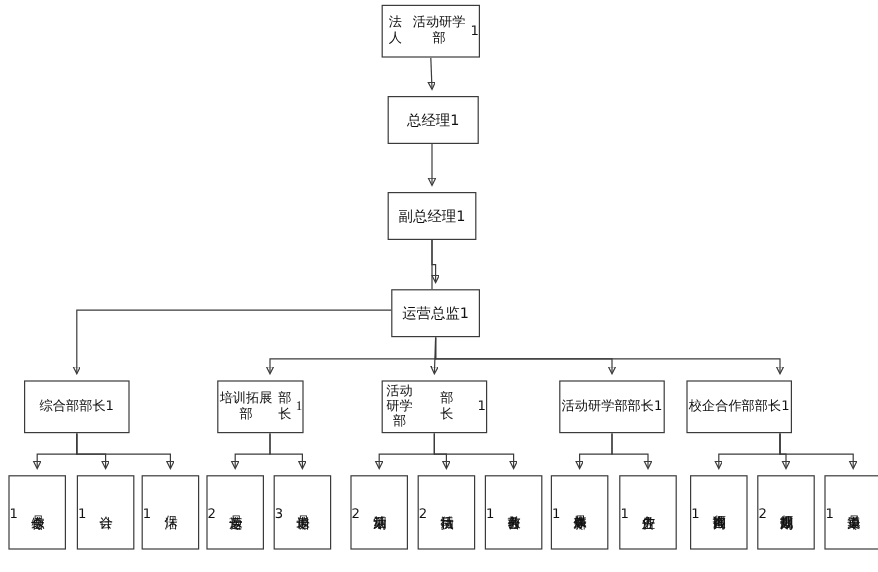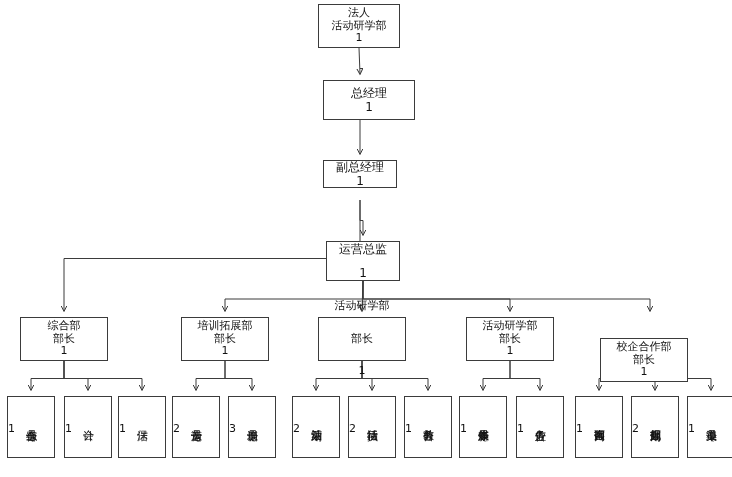--- a/index.html
+++ b/index.html
@@ -9,21 +9,21 @@
     font-family:"DejaVu Sans","Liberation Sans",sans-serif;
     overflow:hidden;
   }
   #chart{position:relative;width:732px;height:477px;}
   .node{
     position:absolute;
     box-sizing:border-box;
     border:1px solid #3b3b3b;
     background:#ffffff;
     display:flex;
-    flex-direction:column;
+    flex-direction:row;
     align-items:center;
     justify-content:center;
     text-align:center;
     color:#111;
     line-height:1.18;
     letter-spacing:0px;
   }
   .node .t{display:block;}
   .node .c{display:block;}
   svg.lines{position:absolute;left:0;top:0;width:732px;height:477px;}
@@ -59,53 +59,53 @@
       <path d="M510,361 L510,378.5 L540,378.5 L540,390" marker-end="url(#ar)"></path>
       <path d="M650,361 L650,378.5 L599,378.5 L599,390" marker-end="url(#ar)"></path>
       <path d="M650,361 L650,378.5 L655,378.5 L655,390" marker-end="url(#ar)"></path>
       <path d="M650,361 L650,378.5 L711,378.5 L711,390" marker-end="url(#ar)"></path>
     </svg>
 <div class="node" style="left: 318px; top: 4px; width: 82px; height: 44px; font-size: 11px;">
       <span class="t">法人</span>
       <span class="t">活动研学部</span>
       <span class="c">1</span>
     </div>
-    <div class="node" style="left: 323px; top: 80px; width: 92px; height: 40px; font-size: 12px;">
+    <div class="node" style="left: 323px; top: 80px; width: 76px; height: 40px; font-size: 12px;">
       <span class="t">总经理</span>
       <span class="c">1</span>
     </div>
-    <div class="node" style="left: 323px; top: 160px; width: 74px; height: 28px; font-size: 12px;">
+    <div class="node" style="left: 323px; top: 160px; width: 74px; height: 40px; font-size: 12px;">
       <span class="t">副总经理</span>
       <span class="c">1</span>
     </div>
-    <div class="node" style="left: 326px; top: 241px; width: 74px; height: 40px; font-size: 12px; justify-content: space-between;">
+    <div class="node" style="left: 326px; top: 241px; width: 74px; height: 40px; font-size: 12px;">
       <span class="t">运营总监</span>
       <span class="c">1</span>
     </div>
     <div class="node" style="left: 20px; top: 317px; width: 88px; height: 44px; font-size: 11px;">
       <span class="t">综合部</span>
       <span class="t">部长</span>
       <span class="c">1</span>
     </div>
-    <div class="node" style="left: 181px; top: 317px; width: 88px; height: 44px; font-size: 11px;">
+    <div class="node" style="left: 181px; top: 317px; width: 72px; height: 44px; font-size: 11px; font-family: Liberation Serif, serif;">
       <span class="t">培训拓展部</span>
       <span class="t">部长</span>
       <span class="c">1</span>
     </div>
     <div class="node" style="left: 318px; top: 317px; width: 88px; height: 44px; font-size: 11px; gap: 20px;">
       <span class="t">活动研学部</span>
       <span class="t">部长</span>
       <span class="c">1</span>
     </div>
     <div class="node" style="left: 466px; top: 317px; width: 88px; height: 44px; font-size: 11px;">
       <span class="t">活动研学部</span>
       <span class="t">部长</span>
       <span class="c">1</span>
     </div>
-    <div class="node" style="left: 600px; top: 317px; width: 88px; height: 44px; font-size: 11px; margin-top: 21px;">
+    <div class="node" style="left: 572px; top: 317px; width: 88px; height: 44px; font-size: 11px;">
       <span class="t">校企合作部</span>
       <span class="t">部长</span>
       <span class="c">1</span>
     </div>
     <div class="node" style="left: 7px; top: 396px; width: 48px; height: 62px; font-size: 11px; writing-mode: vertical-rl; text-orientation: upright; flex-direction: row; line-height: 1;">
       <span class="t">综合专员</span>
       <span class="c" style="writing-mode: horizontal-tb; align-self: flex-end; margin-top: 2px;">1</span>
     </div>
     <div class="node" style="left: 64px; top: 396px; width: 48px; height: 62px; font-size: 11px; writing-mode: vertical-rl; text-orientation: upright; flex-direction: row; line-height: 1;">
       <span class="t">会计</span>

